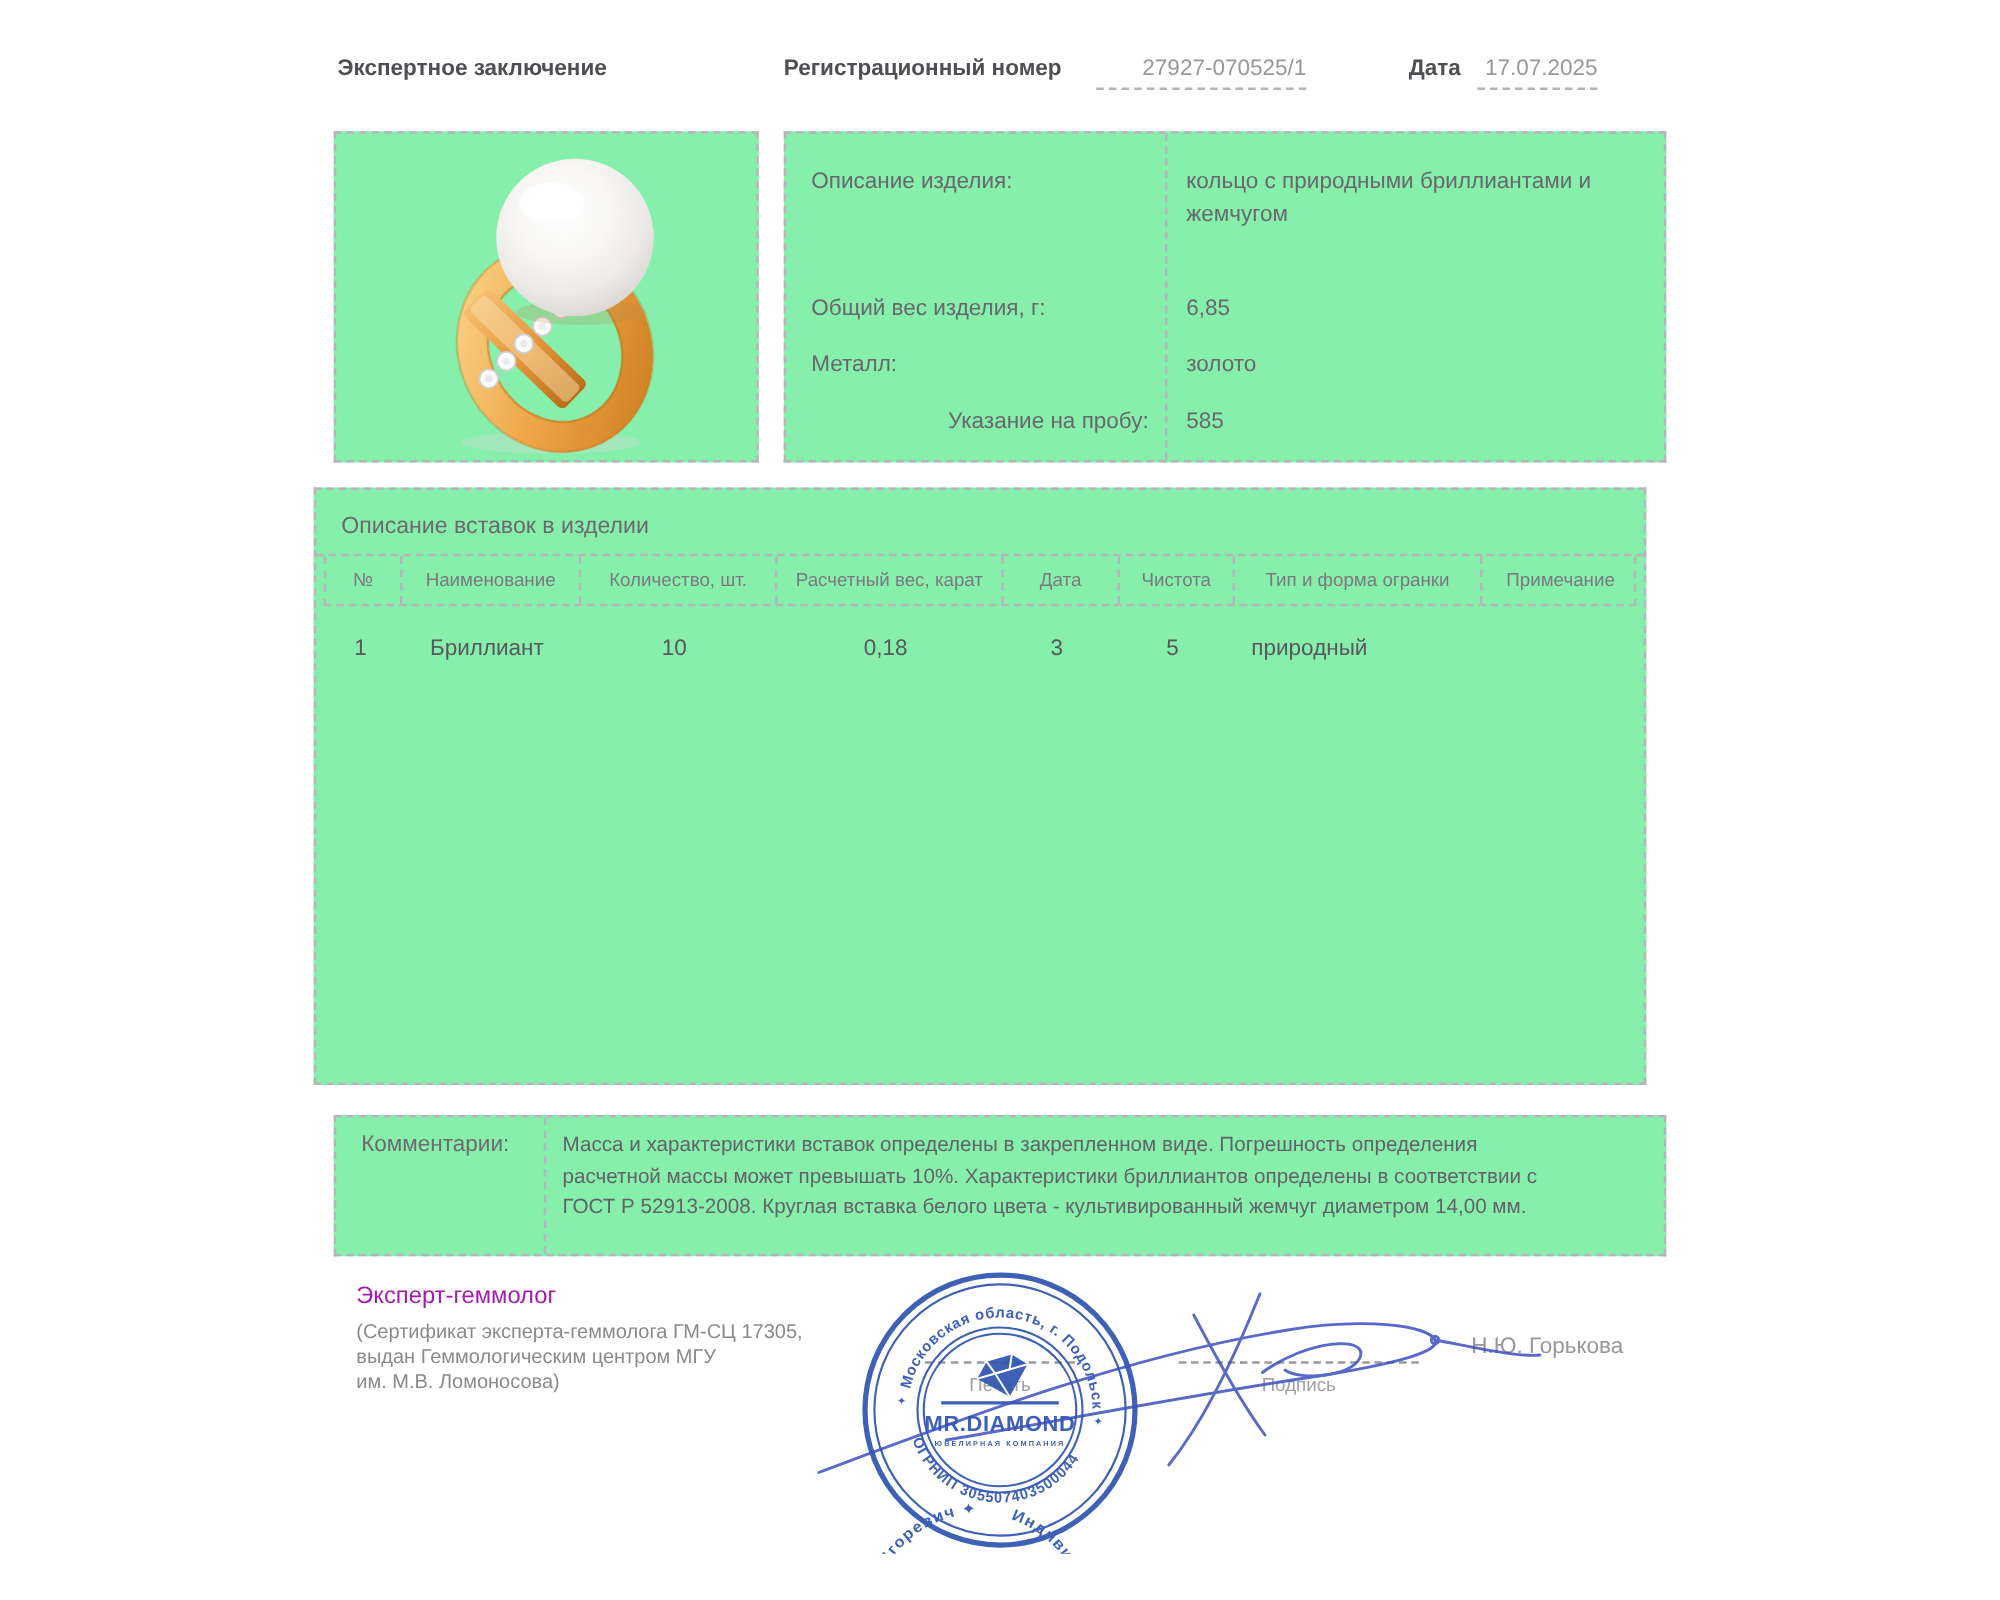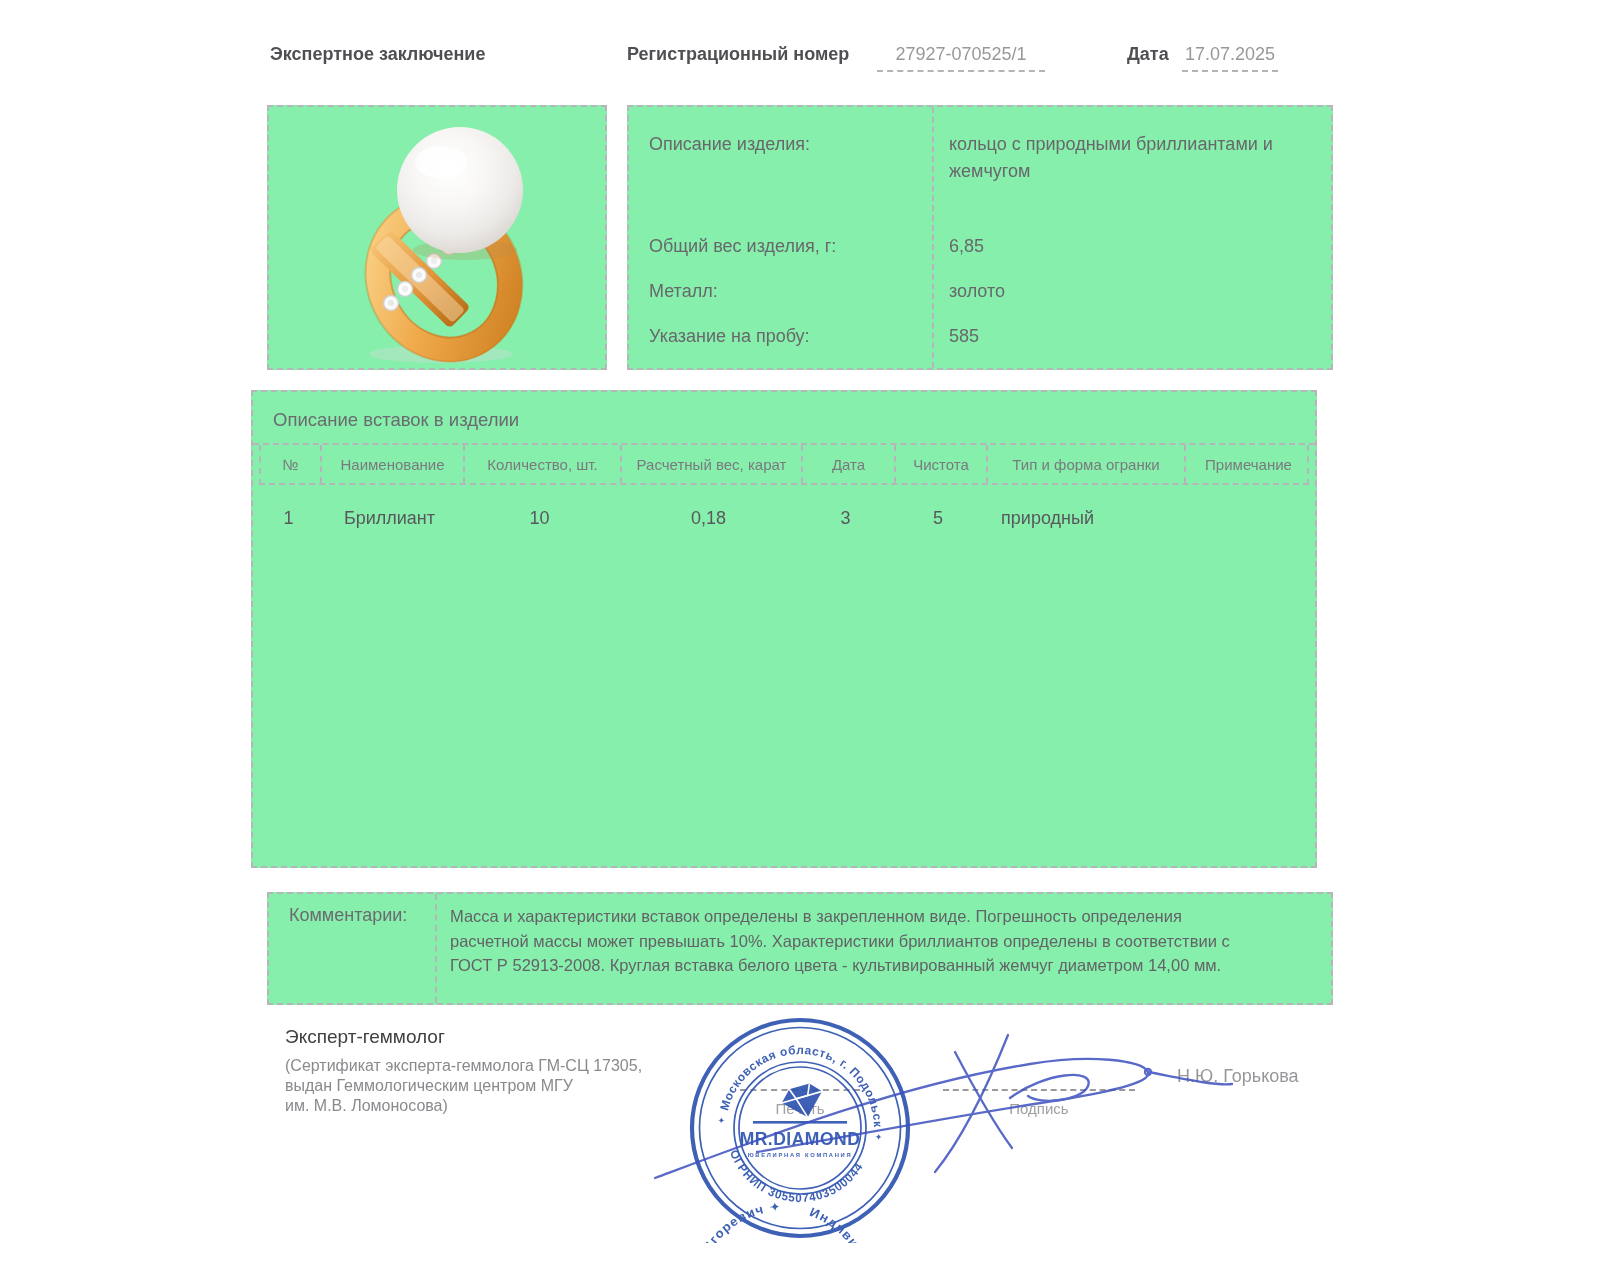--- a/index.html
+++ b/index.html
@@ -3,21 +3,21 @@
 <meta charset="utf-8">
 <style>
   html,body{margin:0;padding:0;background:#ffffff;}
   .page{
     position:relative;width:1600px;height:1280px;background:#ffffff;
     font-family:"Liberation Sans","DejaVu Sans",sans-serif;overflow:hidden;
   }
   .abs{position:absolute;}
   .lbl-bold{font-size:18px;font-weight:bold;color:#4f4f53;}
   .val-gray{font-size:18px;color:#98989c;}
-  .dash-underline{border-bottom:2px dashed #b4b4b8;padding-bottom:5px;display:inline-block;text-align:center;}
+  .dash-underline{border-bottom:2px dashed #b4b4b8;padding-bottom:5px;display:inline-block;text-align:right;}
   .dashed-box{border:2px dashed #b6b6ba;box-sizing:border-box;background:#86efac;}
   
   .desc-divider{position:absolute;top:0;bottom:0;left:303px;border-left:2px dashed #b6b6ba;}
   .desc-label{position:absolute;left:20px;width:270px;color:#68686c;font-size:18px;line-height:26px;}
   .desc-value{position:absolute;left:320px;width:345px;color:#68686c;font-size:18px;line-height:27px;}
   
   .tbl-title{height:53px;line-height:55px;padding-left:20px;color:#6b6b6f;font-size:18.5px;
     border-bottom:2px dashed #b6b6ba;box-sizing:border-box;}
   .tbl-head{display:flex;margin:0 6px;border-bottom:2px dashed #b6b6ba;box-sizing:border-box;height:40px;}
   .tbl-head .cell{box-sizing:border-box;display:flex;align-items:center;justify-content:center;
@@ -27,21 +27,21 @@
   .tbl-row{display:flex;margin:0 6px;height:60px;}
   .tbl-row .cell{box-sizing:border-box;display:flex;align-items:center;justify-content:center;
     color:#58585c;font-size:18px;padding-top:6px;white-space:nowrap;}
   .w0{flex:0 0 59px;} .w1{flex:0 0 143px;} .w2{flex:0 0 157px;} .w3{flex:0 0 181px;}
   .w4{flex:0 0 93px;}  .w5{flex:0 0 92px;}  .w6{flex:0 0 198px;} .w7{flex:0 0 127px;}
   
   .com-divider{position:absolute;top:0;bottom:0;left:166px;border-left:2px dashed #b6b6ba;}
   .com-label{position:absolute;left:20px;top:11px;color:#6b6b6f;font-size:18px;}
   .com-text{position:absolute;left:181px;top:10px;width:1125px;color:#636367;font-size:16.5px;line-height:24.5px;}
   
-  .expert-title{font-size:19px;color:#404040;}
+  .expert-title{font-size:19px;color:#a21caf;}
   .cert-line{font-size:16px;color:#8a8a8e;line-height:20px;}
   .sig-line{border-top:2px dashed #9a9a9e;}
   .sig-caption{font-size:15px;color:#a0a0a4;}
   .expert-name{font-size:18px;color:#97979b;}
   .z1{z-index:1;} .z3{z-index:3;} .z4{z-index:4;}
 </style>
 </head>
 <body>
 
 <div class="page">
@@ -114,21 +114,21 @@
   </div>
 
   <div class="abs dashed-box" style="left:627px;top:105px;width:706px;height:265px;">
     <div class="desc-divider"></div>
     <div class="desc-label" style="top:24px;">Описание изделия:</div>
     <div class="desc-value" style="top:24px;">кольцо с природными бриллиантами и жемчугом</div>
     <div class="desc-label" style="top:126px;">Общий вес изделия, г:</div>
     <div class="desc-value" style="top:126px;">6,85</div>
     <div class="desc-label" style="top:171px;">Металл:</div>
     <div class="desc-value" style="top:171px;">золото</div>
-    <div class="desc-label" style="top:216px;">Указание на пробу:</div>
+    <div class="desc-label" style="top:216px;text-align:right;">Указание на пробу:</div>
     <div class="desc-value" style="top:216px;">585</div>
   </div>
 
   <div class="abs dashed-box" style="left:251px;top:390px;width:1066px;height:478px;">
     <div class="tbl-title">Описание вставок в изделии</div>
     <div class="tbl-head">
       <div class="cell w0">№</div>
       <div class="cell w1">Наименование</div>
       <div class="cell w2">Количество, шт.</div>
       <div class="cell w3">Расчетный вес, карат</div>

